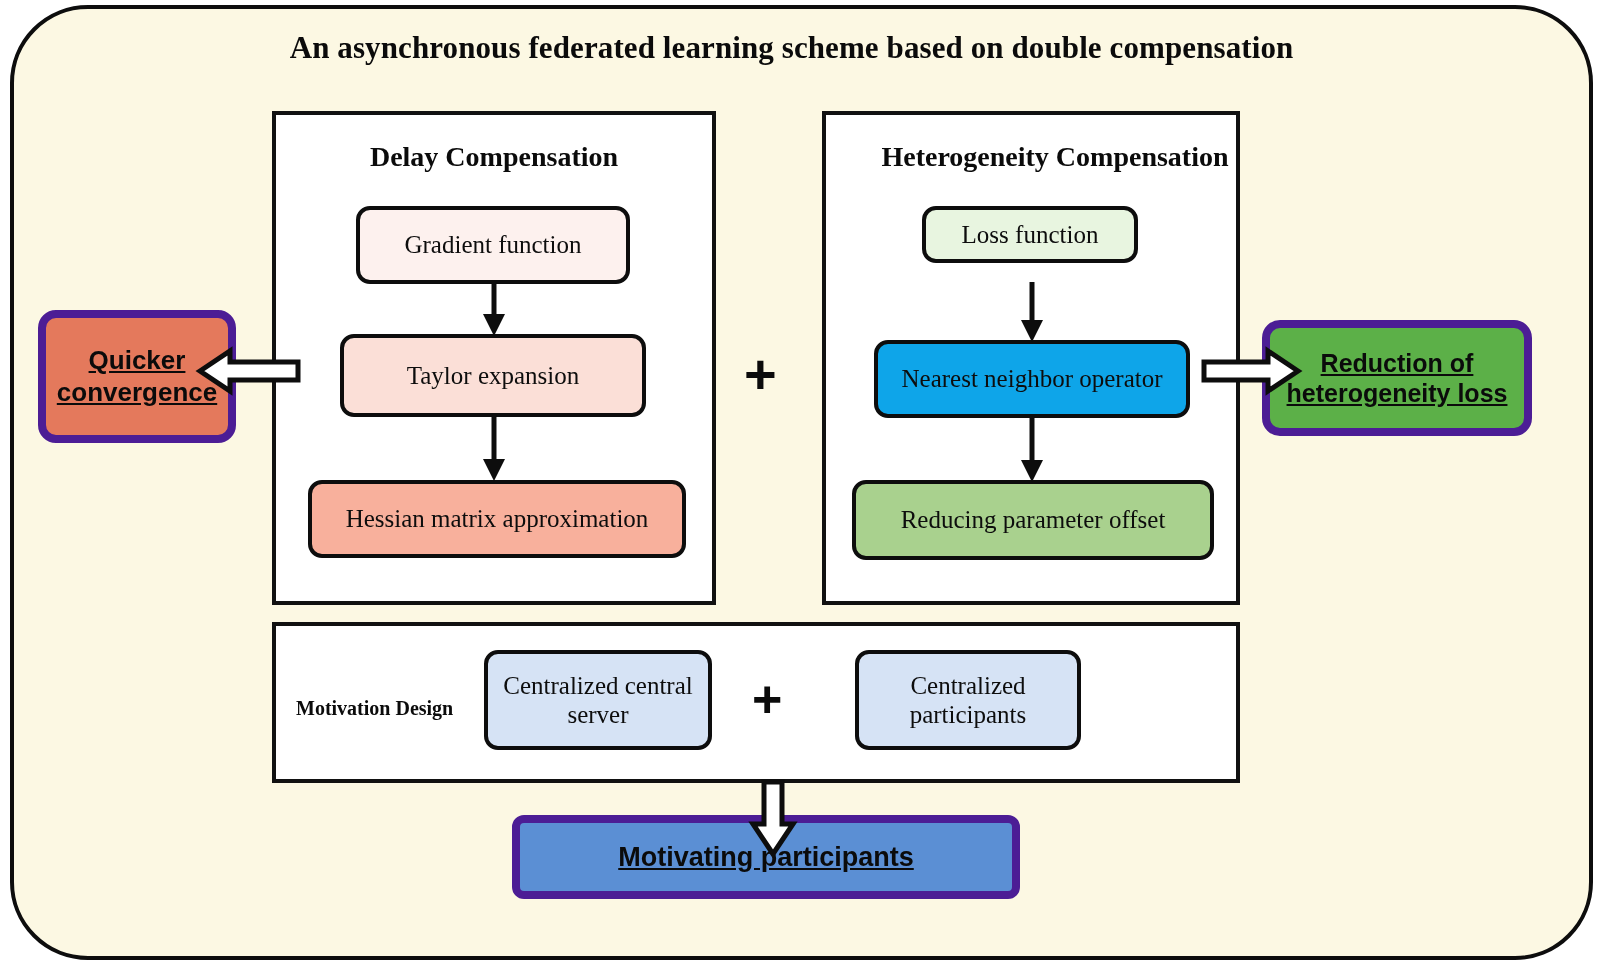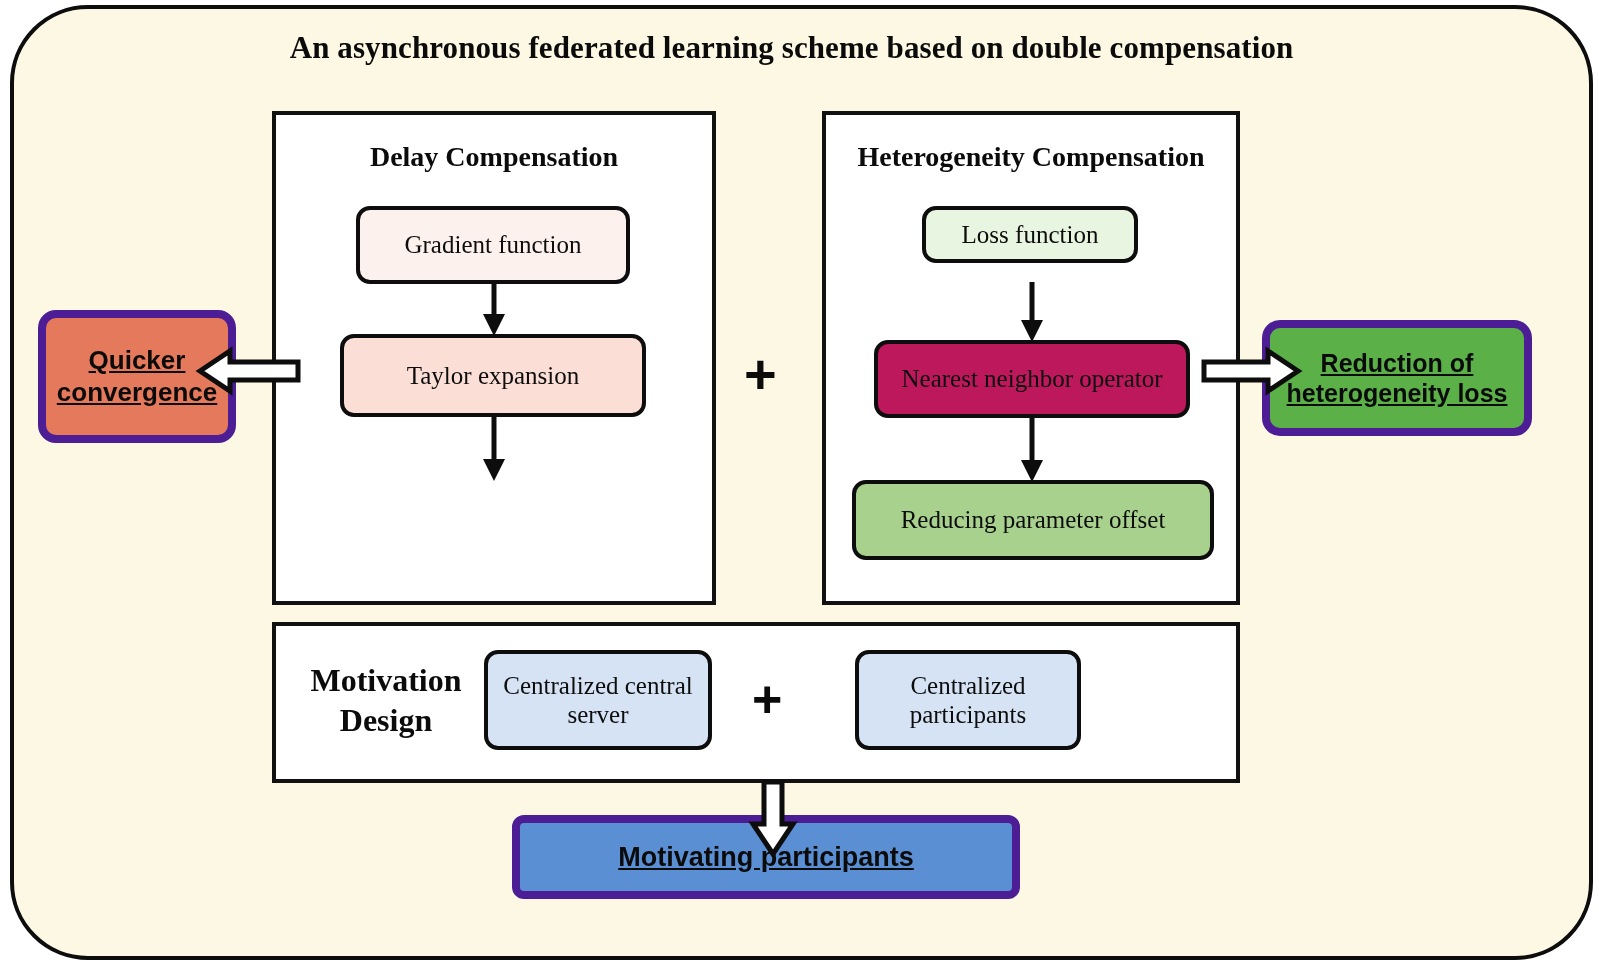--- a/index.html
+++ b/index.html
@@ -21,21 +21,21 @@
     font-weight:bold;font-size:31px;color:#0b0b0b;letter-spacing:.1px;
     font-family:"Liberation Serif","DejaVu Serif",serif;
   }
 
   
   .panel{
     position:absolute;background:#ffffff;border:4px solid #111111;
     box-sizing:border-box;
   }
   #panel-delay{left:272px;top:111px;width:444px;height:494px;}
-  #panel-het{left:822px;top:111px;width:418px;height:494px;}
+  #panel-het{left:822px;top:111px;width:418px;height:494px;padding-left:24px;}
   #panel-motivation{left:272px;top:622px;width:968px;height:161px;}
 
   .panel-title{
     position:absolute;width:100%;text-align:center;top:26px;
     font-weight:bold;font-size:28px;color:#0b0b0b;
     font-family:"Liberation Serif","DejaVu Serif",serif;
   }
 
   
   .fbox{
@@ -47,21 +47,21 @@
     font-size:25px;color:#0d0d0d;
   }
 
   
   #box-gradient   {left:356px;top:206px;width:274px;height:78px; background:#FDF1EE;}
   #box-taylor     {left:340px;top:334px;width:306px;height:83px; background:#FBDFD7;}
   #box-hessian    {left:308px;top:480px;width:378px;height:78px; background:#F8B09C;}
 
   
   #box-loss       {left:922px;top:206px;width:216px;height:57px; background:#E8F5E0;}
-  #box-nearest    {left:874px;top:340px;width:316px;height:78px; background:#be185d;}
+  #box-nearest    {left:874px;top:340px;width:316px;height:78px; background:#0ea5e9;}
   #box-reducing   {left:852px;top:480px;width:362px;height:80px; background:#A9D18E;}
 
   
   #box-support    {left:484px;top:650px;width:228px;height:100px;background:#D6E3F5;}
   #box-central    {left:855px;top:650px;width:226px;height:100px;background:#D6E3F5;}
 
   
   .badge{
     position:absolute;box-sizing:border-box;
     border:8px solid #4c1d95;border-radius:18px;
@@ -71,22 +71,22 @@
   }
   #badge-quicker  {left:38px;top:310px;width:198px;height:133px;background:#E4795C;}
   #badge-reduction{left:1262px;top:320px;width:270px;height:116px;background:#5CB048;font-size:25px;}
   #badge-motivating{
     left:512px;top:815px;width:508px;height:84px;background:#5B8FD4;
     border-radius:12px;font-size:27px;
   }
 
   
   #label-motivation{
-    position:absolute;left:296px;top:660px;width:180px;text-align:center;
-    font-weight:bold;font-size:32px;line-height:1.25;color:#0b0b0b;
+    position:absolute;left:296px;top:696px;width:180px;
+    font-weight:bold;font-size:20px;line-height:1.25;color:#0b0b0b;
     font-family:"Liberation Serif","DejaVu Serif",serif;
   }
 
   
   .plus{
     position:absolute;font-family:"Liberation Sans","DejaVu Sans",sans-serif;
     font-weight:bold;color:#0b0b0b;line-height:1;
   }
   #plus-center{left:744px;top:346px;font-size:56px;}
   #plus-motivation{left:752px;top:673px;font-size:52px;}
@@ -105,20 +105,21 @@
   <div class="outer"></div>
 
   <div class="title">An asynchronous federated learning scheme based on double compensation</div>
 
   <div class="panel" id="panel-delay">
     <div class="panel-title">Delay Compensation</div>
   </div>
 
   <div class="fbox" id="box-gradient">Gradient function</div>
   <div class="fbox" id="box-taylor">Taylor expansion</div>
+  <div class="fbox" id="box-hessian">Hessian matrix approximation</div>
 
   <svg class="conn" style="left:478px;top:282px;" width="32" height="56" viewBox="0 0 32 56">
     <line x1="16" y1="0" x2="16" y2="40" stroke="#0d0d0d" stroke-width="5"></line>
     <polygon points="16,54 5,32 27,32" fill="#0d0d0d"></polygon>
   </svg>
   <svg class="conn" style="left:478px;top:415px;" width="32" height="68" viewBox="0 0 32 68">
     <line x1="16" y1="0" x2="16" y2="52" stroke="#0d0d0d" stroke-width="5"></line>
     <polygon points="16,66 5,44 27,44" fill="#0d0d0d"></polygon>
   </svg>
 

